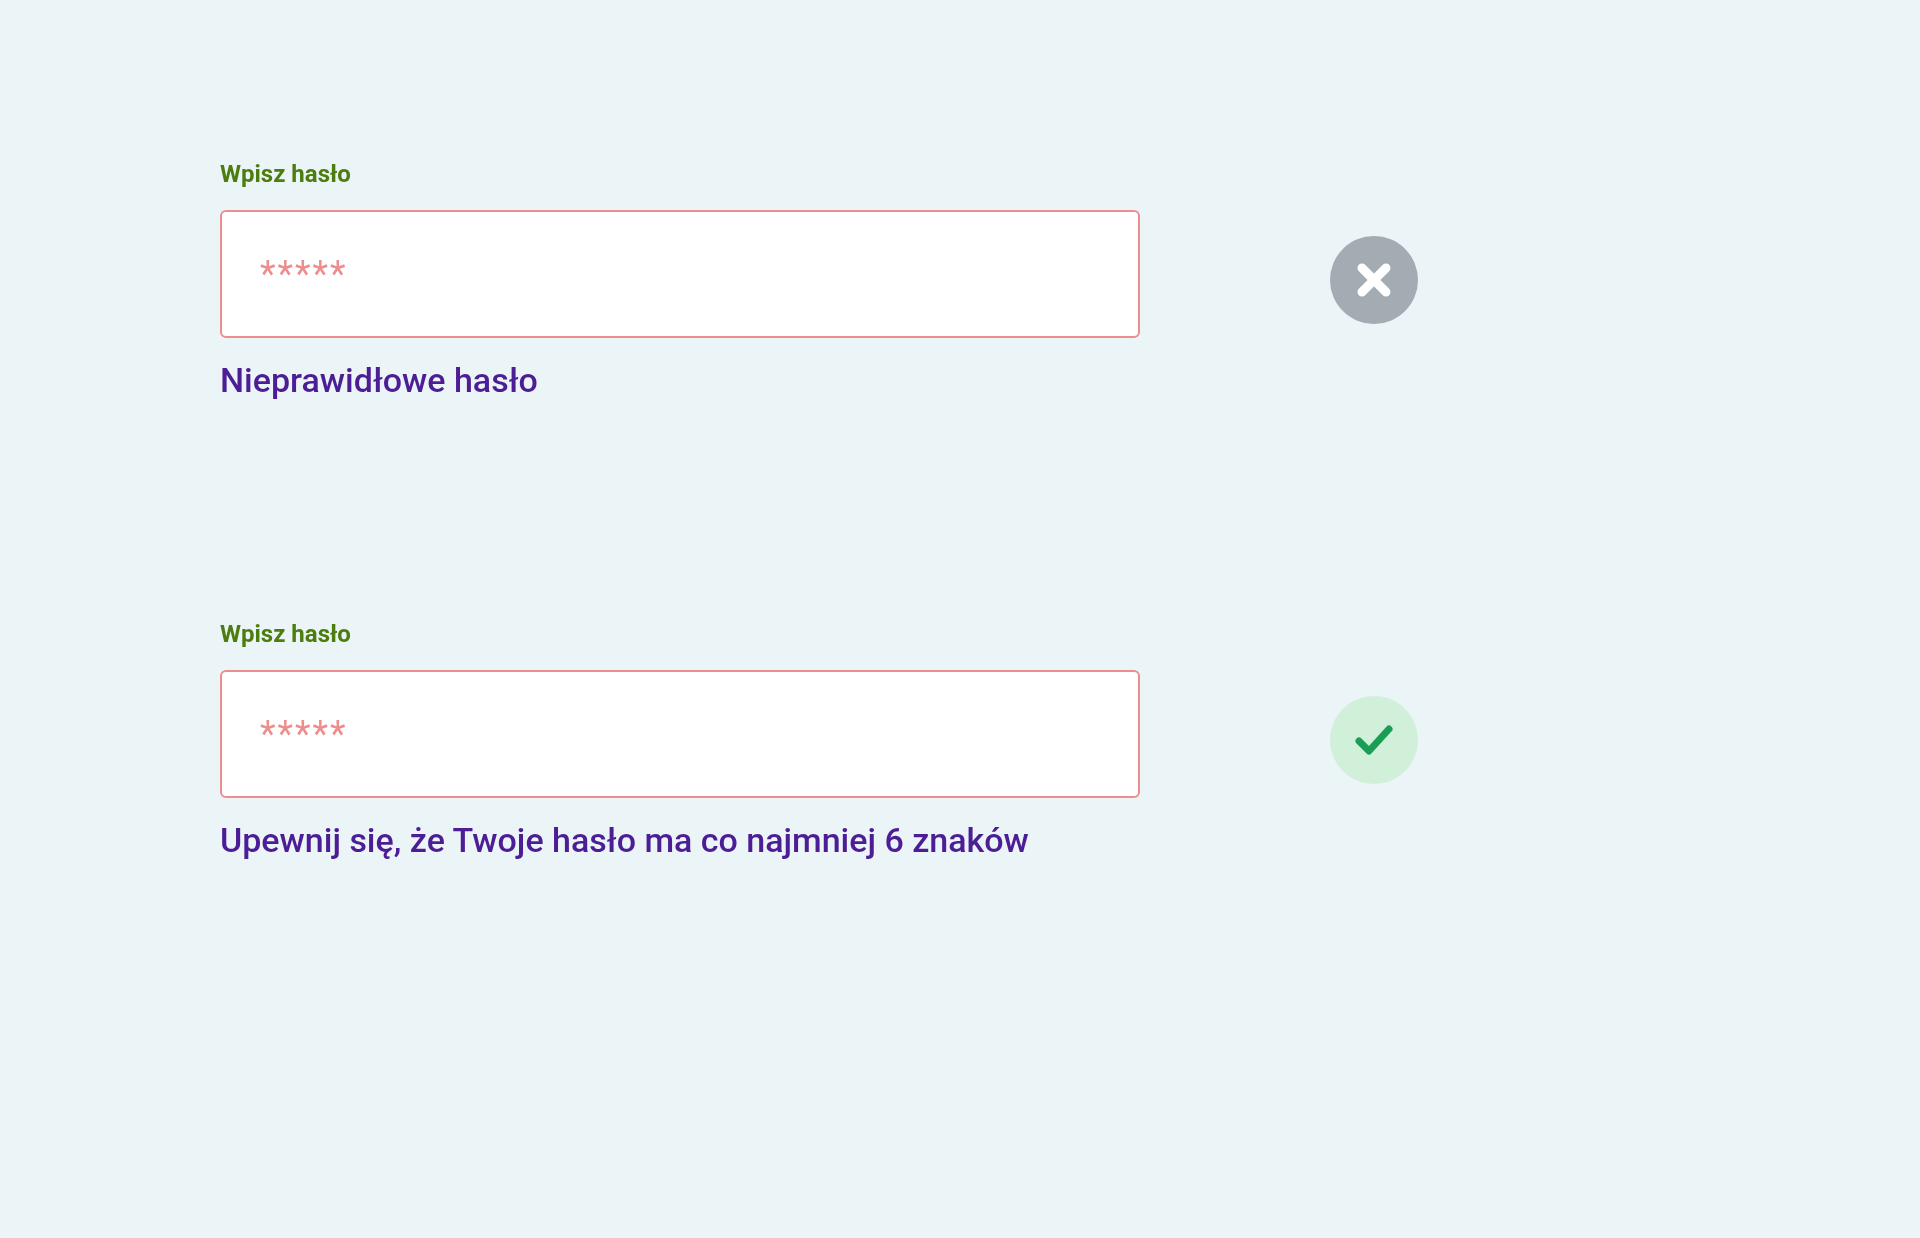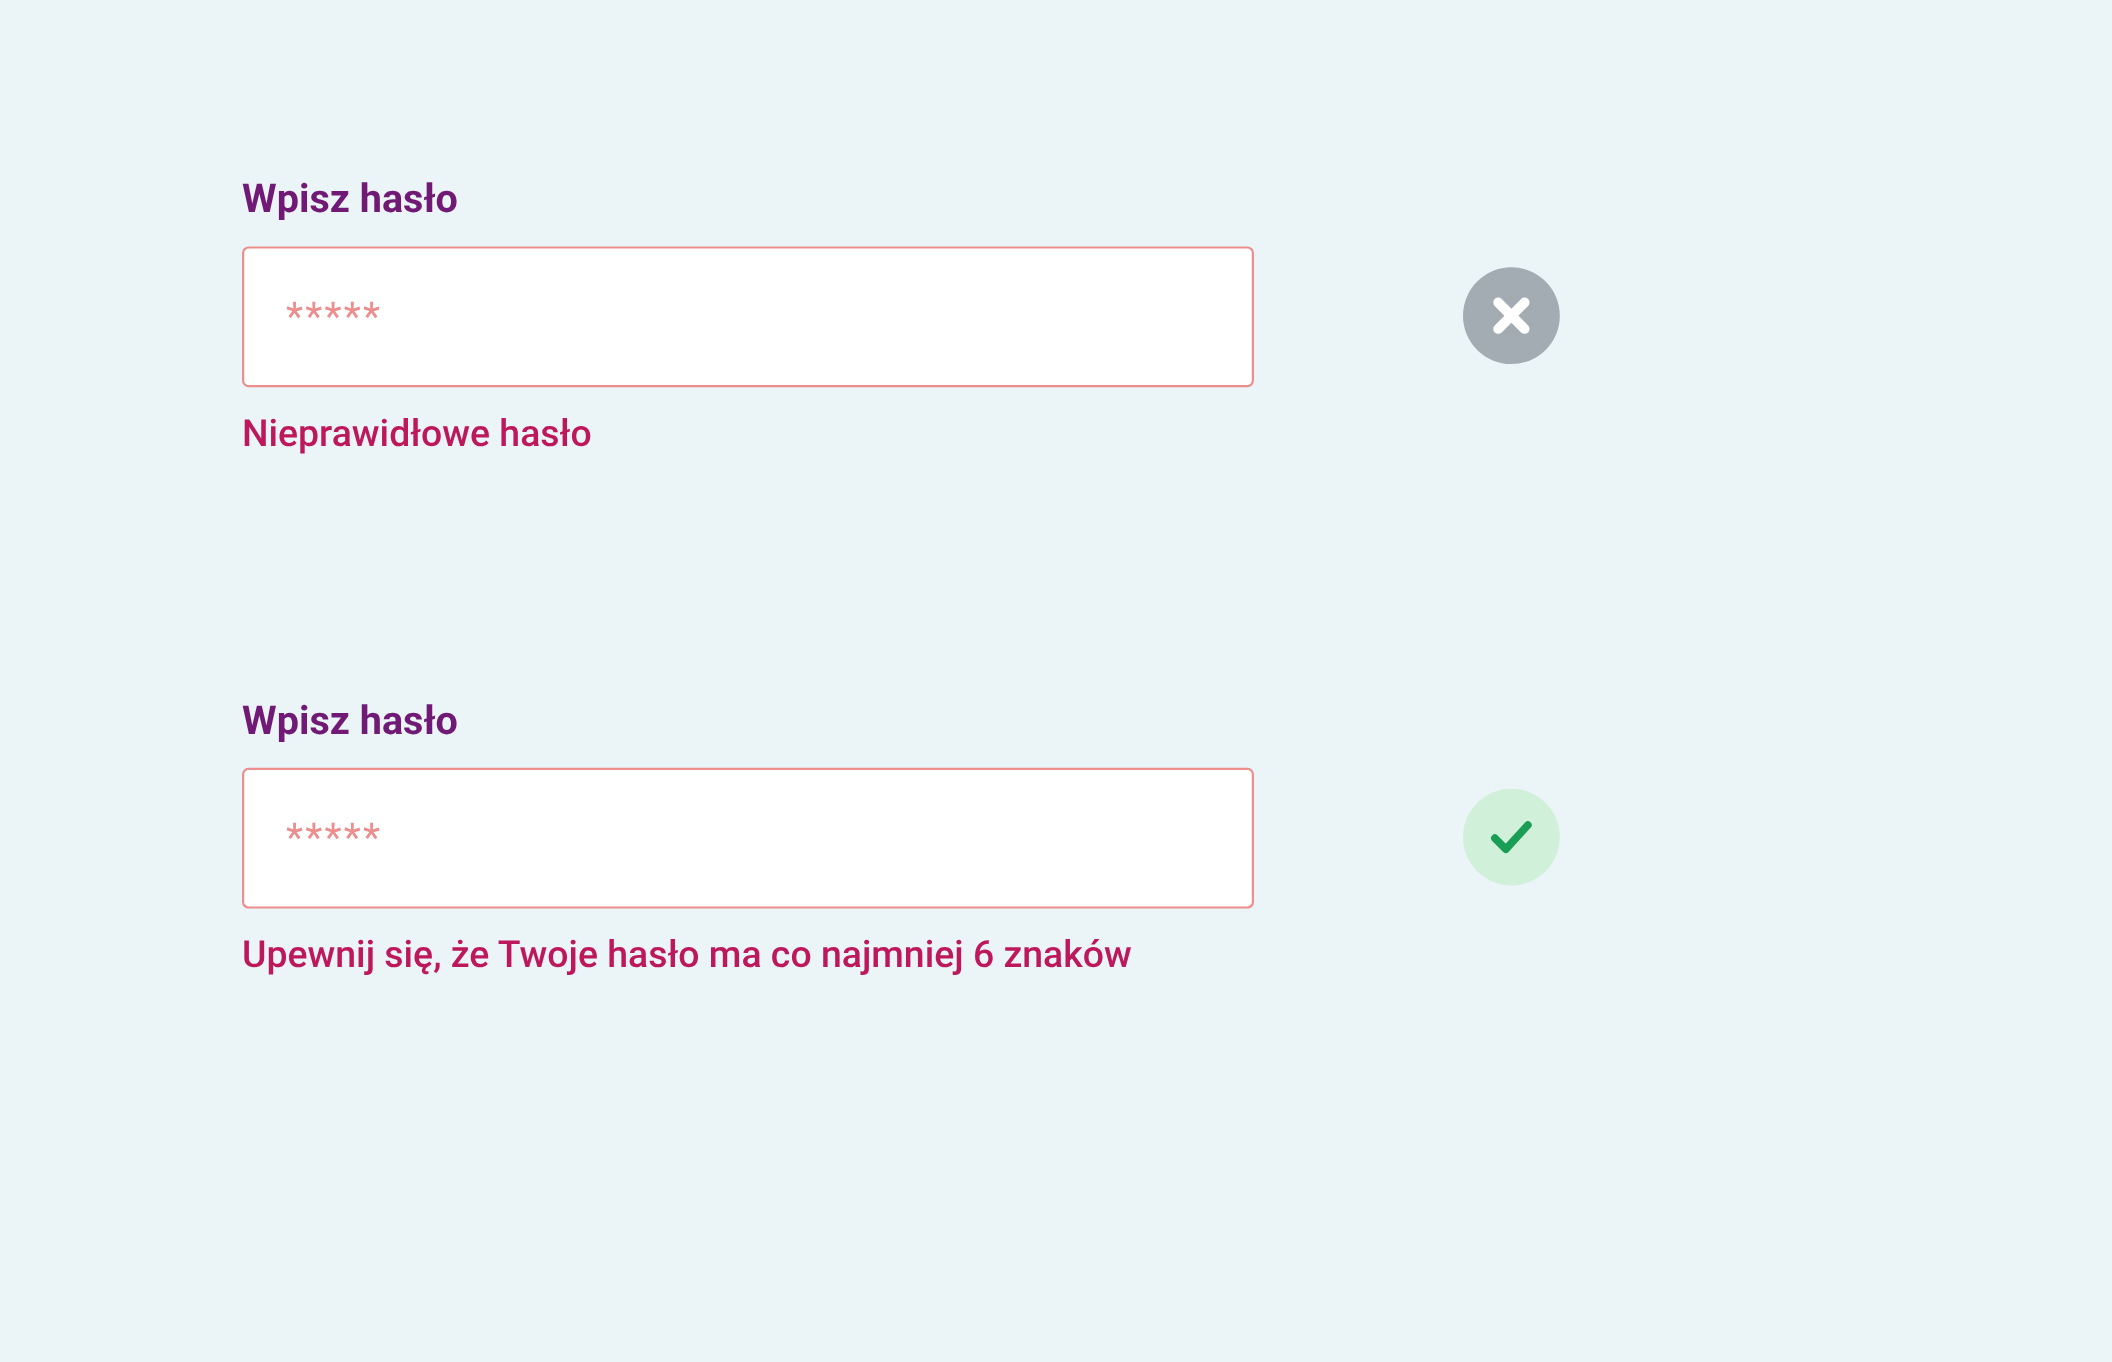--- a/index.html
+++ b/index.html
@@ -17,43 +17,43 @@
     .example-row {
       display: flex;
       align-items: center;
       gap: 190px;
       margin-bottom: 220px;
     }
     .form-block {
       width: 920px;
     }
     .label {
-      color: #701a75;
-      font-size: 36px;
+      color: #4d7c0f;
+      font-size: 24px;
       font-weight: 700;
       margin-bottom: 22px;
     }
     .input {
       width: 100%;
       height: 128px;
       border: 2px solid #ec8e8e;
       border-radius: 6px;
       background: #fff;
       padding: 0 38px;
       color: #ec8e8e;
       font-size: 36px;
       font-family: inherit;
       letter-spacing: 2px;
       outline: none;
     }
     .input::placeholder {
       color: #ec8e8e;
     }
     .hint {
-      color: #be185d;
+      color: #4c1d95;
       font-size: 34px;
       font-weight: 500;
       margin-top: 22px;
     }
     .badge {
       width: 88px;
       height: 88px;
       border-radius: 50%;
       display: flex;
       align-items: center;

